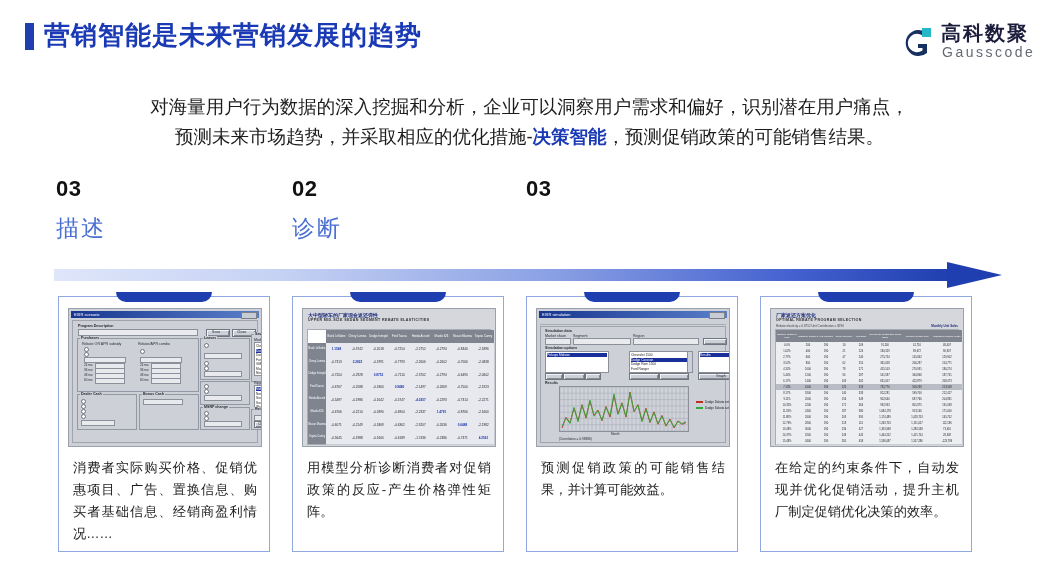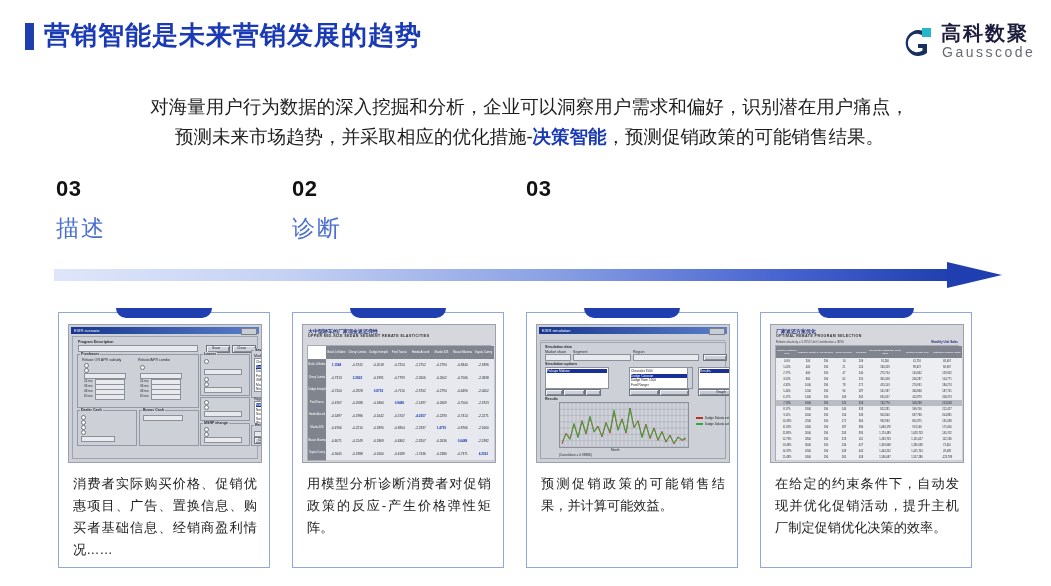--- a/index.html
+++ b/index.html
@@ -36,21 +36,21 @@
   
   .arrow-wrap{position:absolute;left:54px;top:262px;width:950px;height:28px;}
   .arrow-shaft{position:absolute;left:0;top:7px;width:900px;height:12px;
     background:linear-gradient(to right,#dfe6fa 0%,#c6d2f4 25%,#8ba1e4 55%,#4461cf 82%,#1f3faf 100%);}
   .arrow-head{position:absolute;left:893px;top:0px;width:0;height:0;
     border-top:13px solid transparent;border-bottom:13px solid transparent;
     border-left:55px solid #1f3fb0;}
 
   
   .cards{position:absolute;left:0;top:296px;width:1051px;height:265px;}
-  .card{position:absolute;top:16px;width:212px;height:256px;background:#ffffff;
+  .card{position:absolute;top:0;width:212px;height:256px;background:#ffffff;
     border:1px solid #8fa8e0;box-sizing:border-box;}
   .card-tab{position:absolute;top:-5px;left:50%;transform:translateX(-50%);
     width:96px;height:10px;background:#1f3fb0;border-radius:0 0 10px 10px;}
   .shot{position:absolute;left:9px;top:11px;width:194px;height:139px;
     background:#c8ccd4;border:1px solid #9aa0ac;box-sizing:border-box;overflow:hidden;}
   .caption{position:absolute;left:14px;right:12px;top:160px;font-size:13.2px;
     color:#1d1d1d;line-height:22px;text-align:justify;}
 
   
   .win{position:absolute;left:0;top:0;right:0;bottom:0;background:#cdd0d7;}

